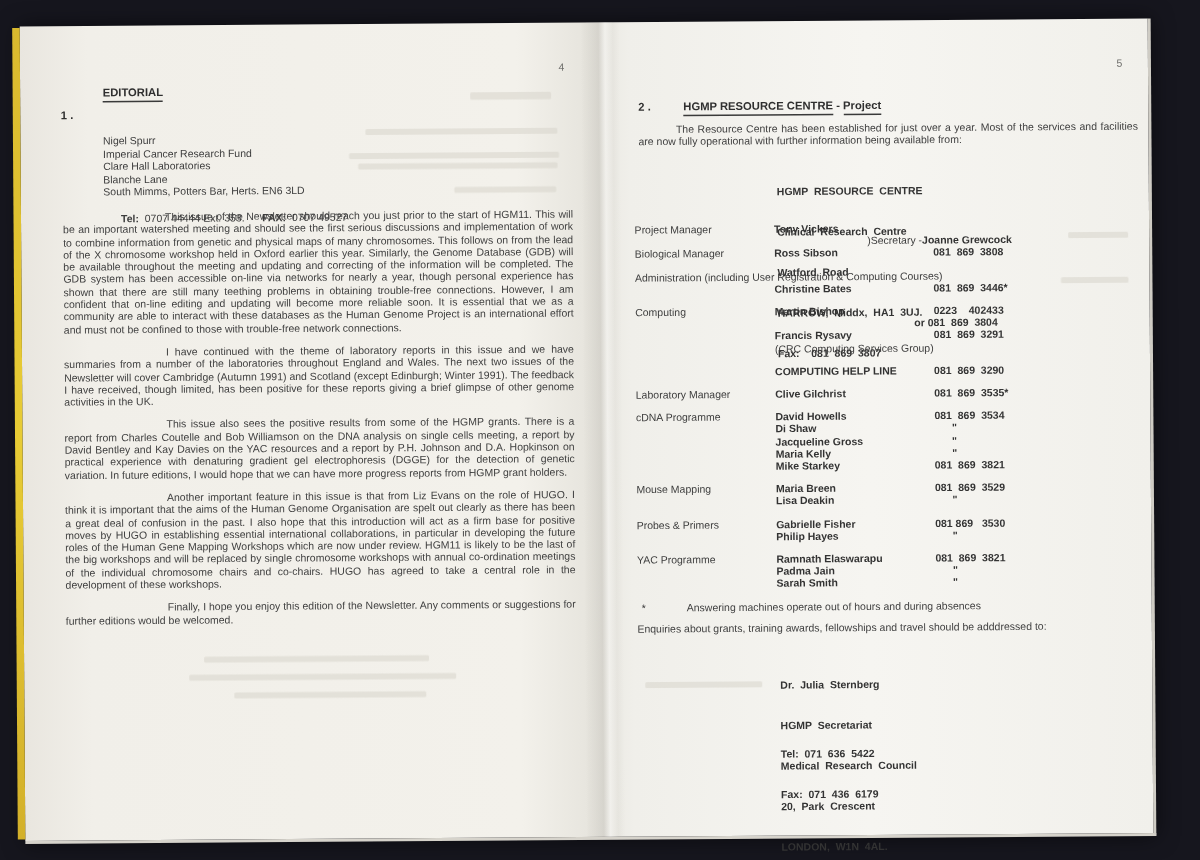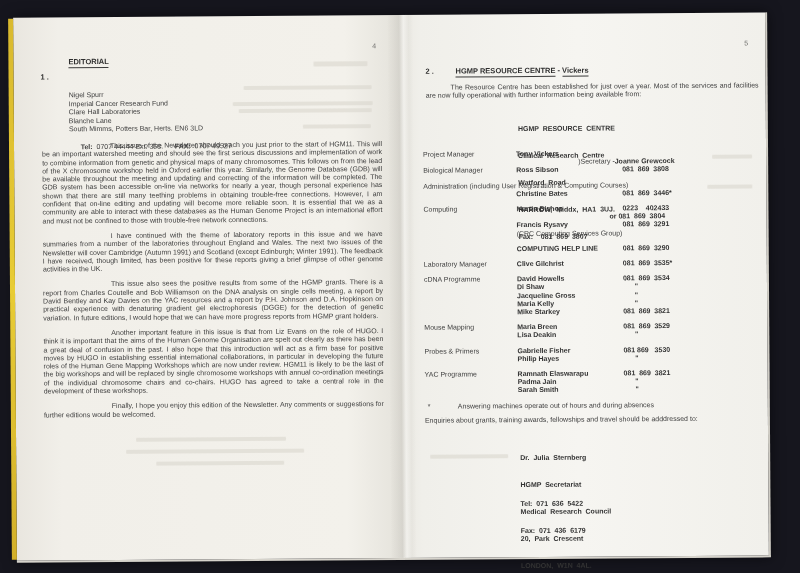--- a/index.html
+++ b/index.html
@@ -102,21 +102,21 @@
     <p>Another important feature in this issue is that from Liz Evans on the role of HUGO.  I think it is important that the aims of the Human Genome Organisation are spelt out clearly as there has been a great deal of confusion in the past.  I also hope that this introduction will act as a firm base for positive moves by HUGO in establishing essential international collaborations, in particular in developing the future roles of the Human Gene Mapping Workshops which are now under review.  HGM11 is likely to be the last of the big workshops and will be replaced by single chromosome workshops with annual co-ordination meetings of the individual chromosome chairs and co-chairs.  HUGO has agreed to take a central role in the development of these workshops.</p>
     <p>Finally, I hope you enjoy this edition of the Newsletter.  Any comments or suggestions for further editions would be welcomed.</p>
   </div>
 
   <div class="pgnum" style="left:731px;top:27px;">5</div>
 
   <div class="sec-head" style="left:412px;top:52px;">2 .</div>
   <div class="sec-head" style="left:442px;top:52px;">
     <span class="u">HGMP RESOURCE CENTRE</span>
     <span>-</span>
-    <span class="u">Vickers</span>
+    <span class="u">Project</span>
   </div>
 
   <div class="intro">The Resource Centre has been established for just over a year.  Most of the services and facilities are now fully operational with further information being available from:</div>
 
   <div class="boldblock" style="left:504px;top:92px;">
     <div>HGMP  RESOURCE  CENTRE</div>
     <div>Clinical  Research  Centre</div>
     <div>Watford  Road</div>
     <div>HARROW,  Middx,  HA1  3UJ.</div>
     <div>Fax:    081  869  3807</div>

